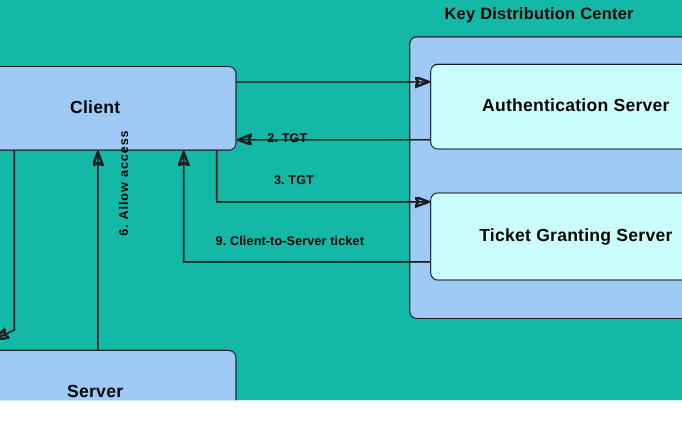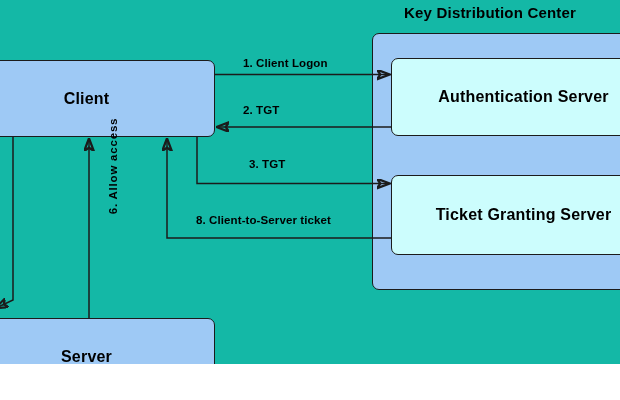--- a/index.html
+++ b/index.html
@@ -110,21 +110,21 @@
   
   .edge-label {
     position: absolute;
     font-size: 11.5px;
     font-weight: bold;
     color: #000000;
     white-space: nowrap;
     letter-spacing: 0.1px;
   }
   #label-1 { left: 243px; top: 57px; }
-  #label-2 { left: 243px; top: 104px; }
+  #label-2 { left: 243px; top: 120px; }
   #label-3 { left: 249px; top: 158px; }
   #label-4 { left: 196px; top: 214px; }
 
   #label-6 {
     position: absolute;
     left: 48px;
     top: 160px;
     width: 130px;
     font-size: 11.5px;
     font-weight: bold;
@@ -166,23 +166,22 @@
 
     <path d="M197,137 L197,183.5 L389,183.5" marker-end="url(#arrow-head)"></path>
 
     <path d="M391,238 L167,238 L167,139" marker-end="url(#arrow-head)"></path>
 
     <path d="M13,137 L13,300 L-4,308" marker-end="url(#arrow-head)"></path>
 
     <line x1="89" y1="318" x2="89" y2="139" marker-end="url(#arrow-head)"></line>
   </svg>
 
-  <div class="edge-label" id="label-1">1. Client Logon</div>
 
   <div class="edge-label" id="label-2">2. TGT</div>
 
   <div class="edge-label" id="label-3">3. TGT</div>
 
-  <div class="edge-label" id="label-4">8. Client-to-Server ticket</div>
+  <div class="edge-label" id="label-4">9. Client-to-Server ticket</div>
 
   <div id="label-6">6. Allow access</div>
 
 </div>
 
 </body></html>

